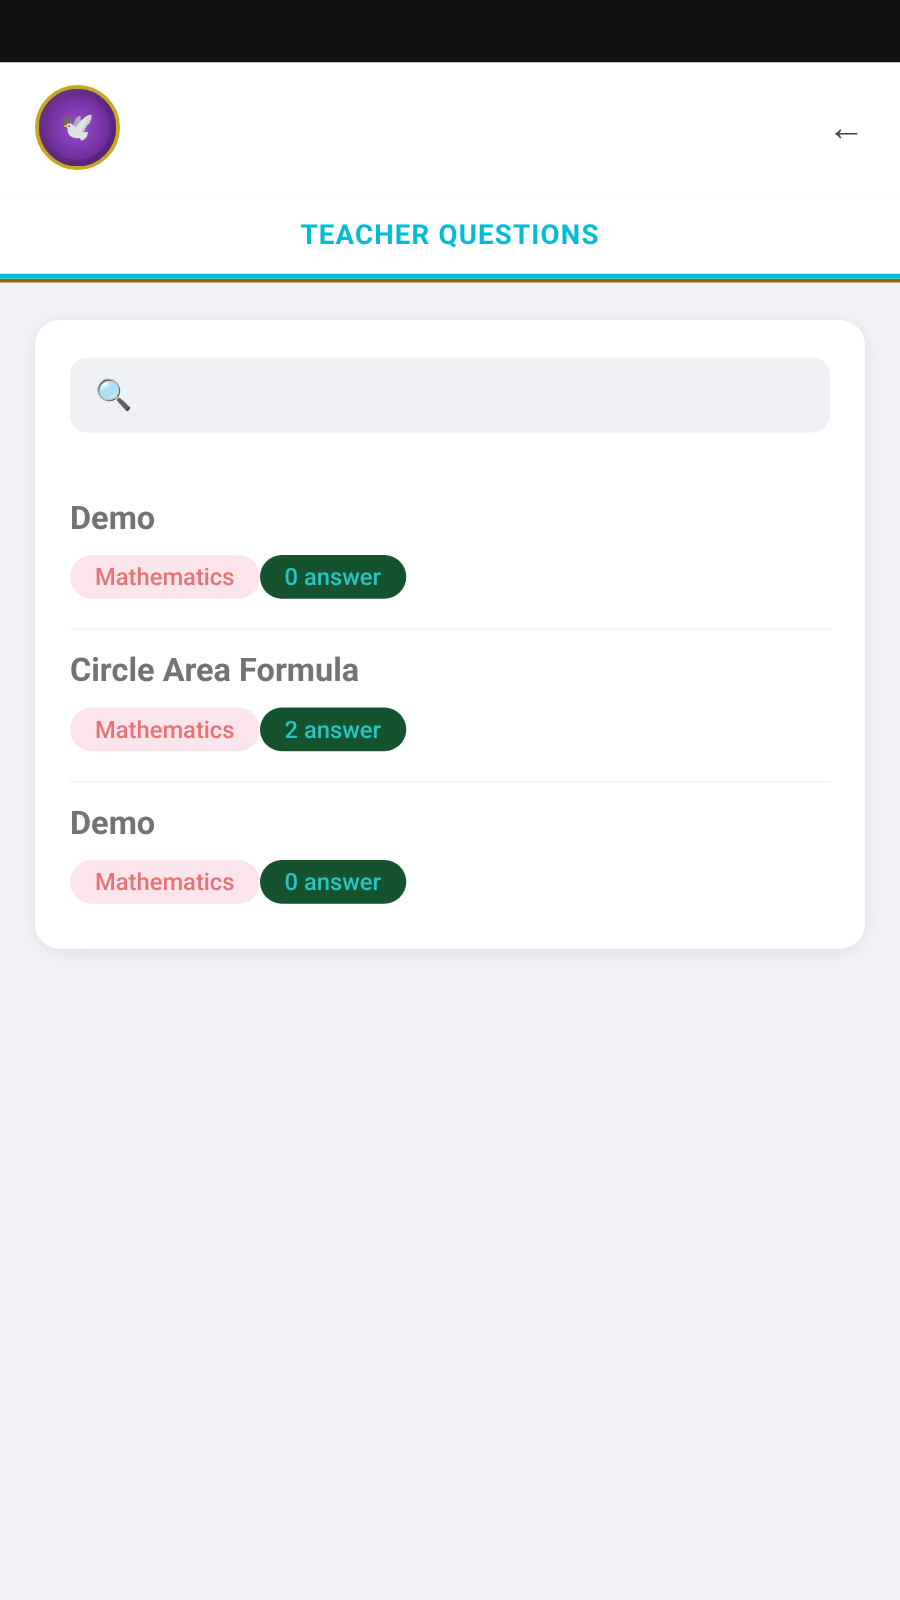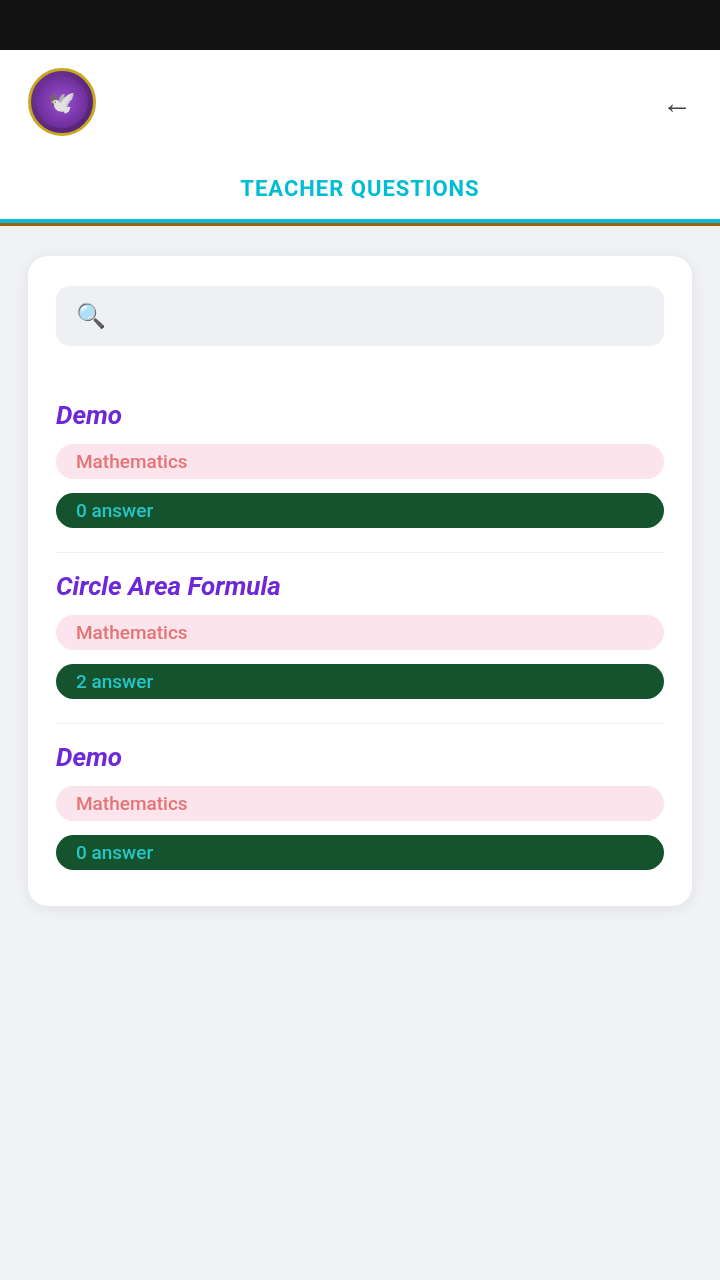--- a/index.html
+++ b/index.html
@@ -126,29 +126,26 @@
     }
 
     .question-item:last-child {
       border-bottom: none;
       padding-bottom: 0;
     }
 
     .question-title {
       font-size: 26px;
       font-weight: 700;
-      color: #6d28d9;
+      color: #737373;
       margin-bottom: 14px;
-      font-style: italic;
     }
 
     .tags {
       display: flex;
-      gap: 14px;
-      flex-direction: column;
     }
 
     .tag-subject {
       background: #fce4ec;
       color: #e57373;
       border-radius: 20px;
       padding: 6px 20px;
       font-size: 19px;
       font-weight: 500;
     }

